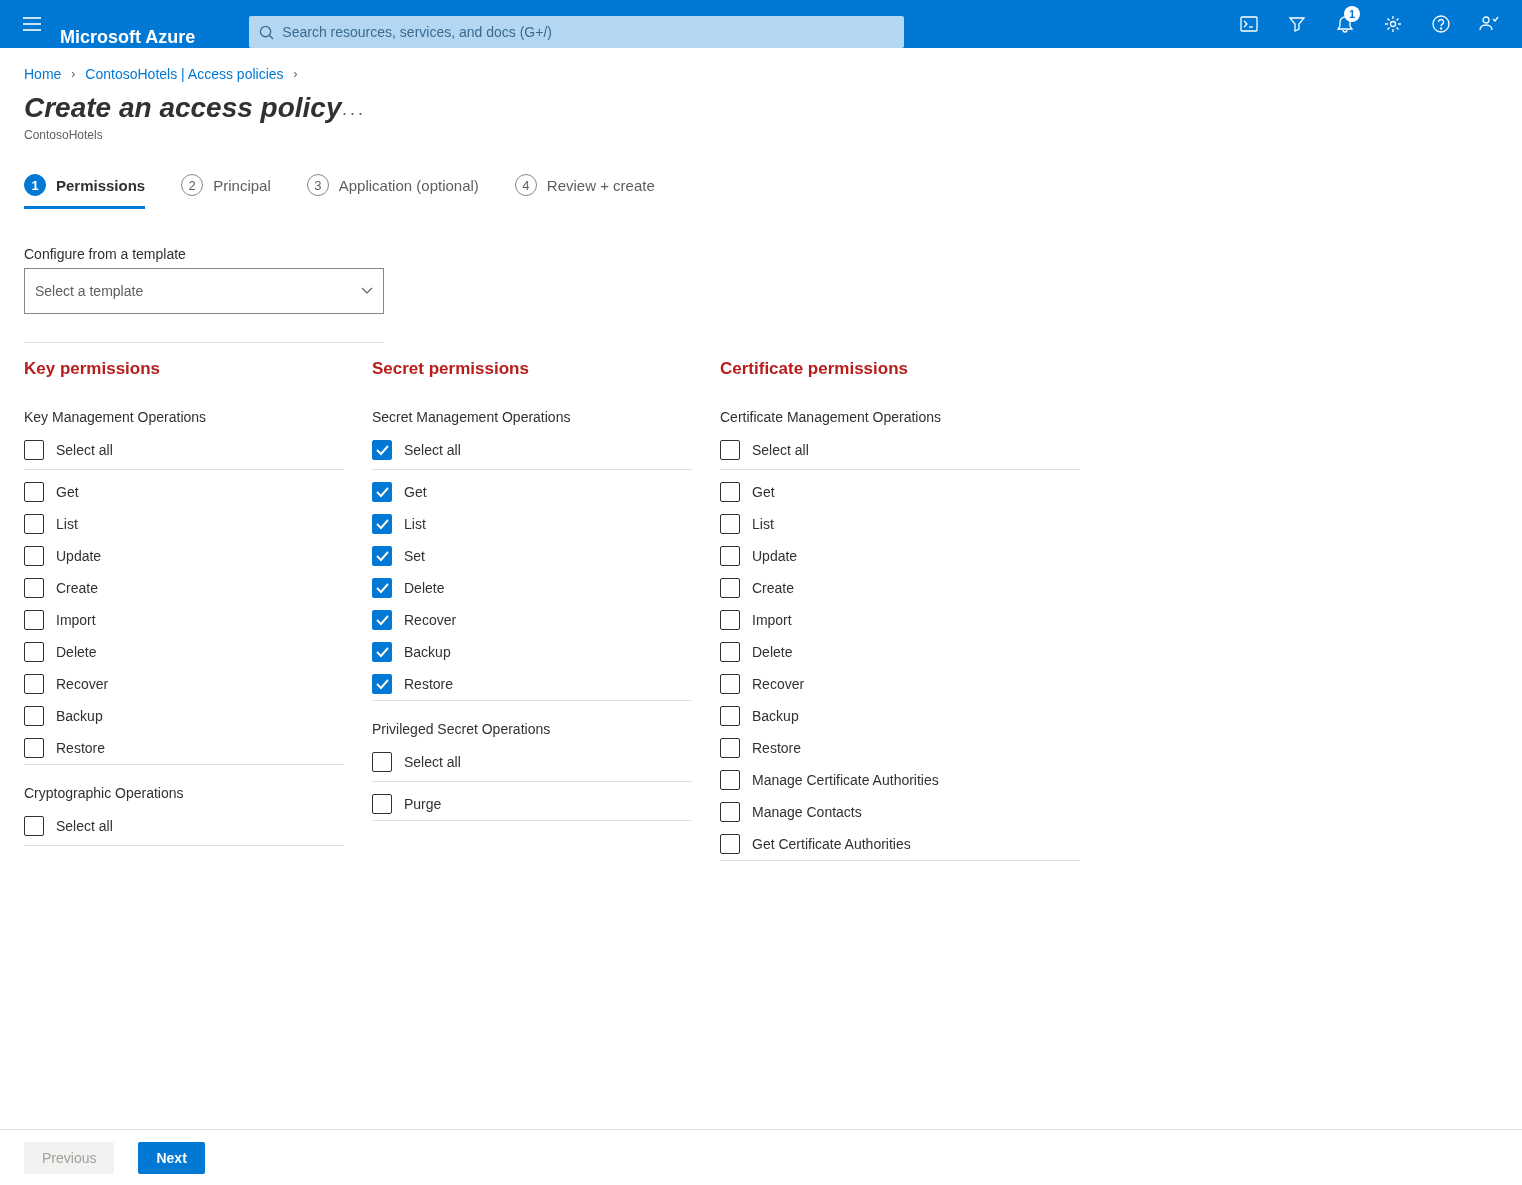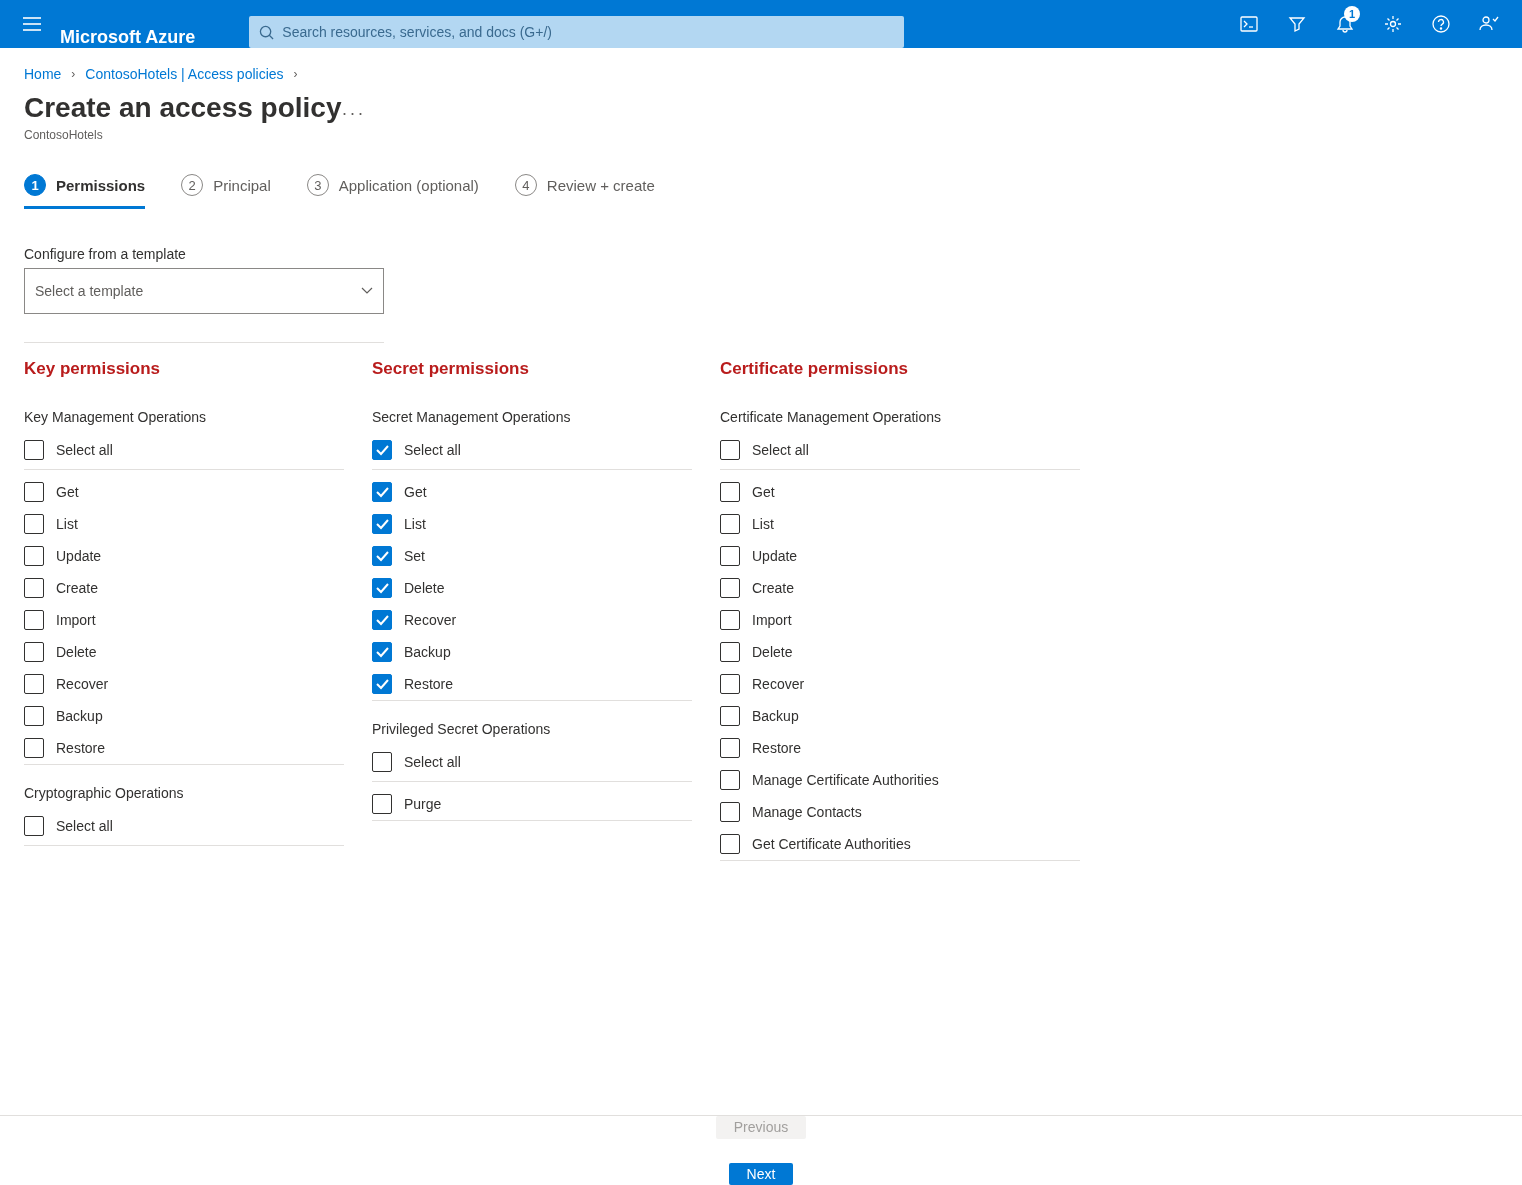--- a/index.html
+++ b/index.html
@@ -101,20 +101,21 @@
       align-items: center;
       gap: 10px;
     }
     .breadcrumb a { color: #0078d4; text-decoration: none; cursor: pointer; }
     .breadcrumb .chev { color: #605e5c; font-size: 12px; }
     
     .page-header {
       padding: 4px 24px 4px;
       display: flex;
       align-items: flex-end;
+      font-style: italic;
     }
     .page-title {
       font-size: 28px;
       font-weight: 600;
       color: #323130;
     }
     .page-sub {
       padding: 0 24px 24px;
       font-size: 12px;
       color: #605e5c;
@@ -255,41 +256,40 @@
     .checkbox.checked svg { display: block; }
     .checkbox svg { display: none; }
     .perm-label {
       font-size: 14px;
       color: #323130;
     }
     
     .footer {
       position: absolute;
       left: 0; right: 0; bottom: 0;
-      height: 70px;
+      height: 56px;
       border-top: 1px solid #e1dfdd;
       display: flex;
       align-items: center;
       padding: 0 24px;
       gap: 24px;
       background: #fff;
-      flex-direction: column;
     }
     .btn {
       height: 32px;
       padding: 0 18px;
       font-size: 14px;
       border: none;
       cursor: pointer;
       border-radius: 2px;
     }
     .btn.primary {
       background: #0078d4;
       color: #fff;
-      font-weight: 400;
+      font-weight: 700;
     }
     .btn.secondary {
       background: #f3f2f1;
       color: #a19f9d;
     }
   </style>
 </head>
 <body>
 
 <div class="topbar">

